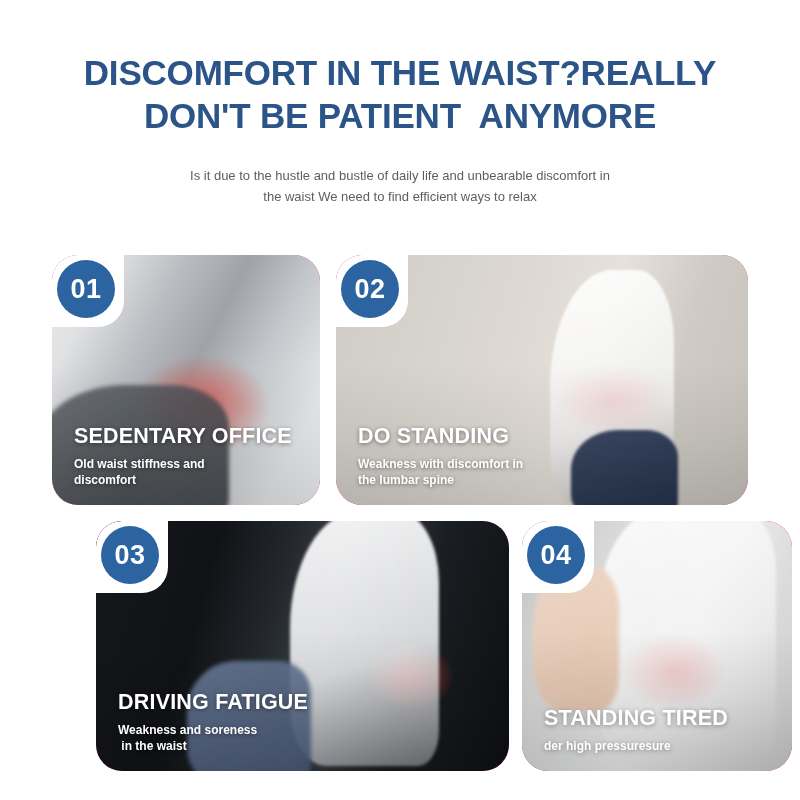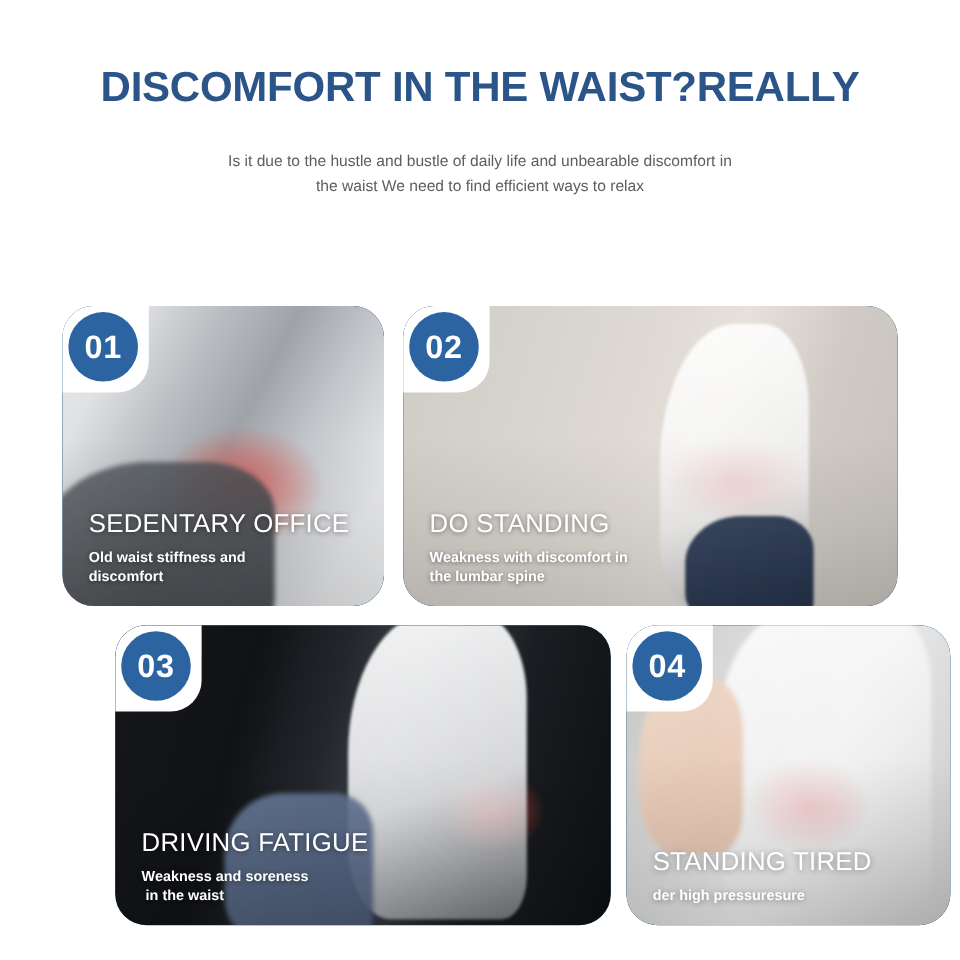--- a/index.html
+++ b/index.html
@@ -63,21 +63,21 @@
     height: 250px;
     display: grid;
     grid-template-columns: 268px 412px;
     column-gap: 16px;
   }
 
   .card {
     position: relative;
     border-radius: 26px;
     overflow: hidden;
-    background: #0c4a6e;
+    background: #ec4899;
   }
 
   
   .photo {
     position: absolute;
     inset: 0;
     border-radius: 26px;
     overflow: hidden;
   }
 
@@ -218,21 +218,21 @@
   .card-text {
     position: absolute;
     left: 22px;
     right: 16px;
     bottom: 16px;
     z-index: 2;
   }
   .card-title {
     color: #ffffff;
     font-size: 21.5px;
-    font-weight: normal;
+    font-weight: bold;
     letter-spacing: 0.2px;
     text-shadow: 0 1px 4px rgba(0,0,0,0.45);
     margin-bottom: 8px;
     white-space: nowrap;
   }
   .card-desc {
     color: #ffffff;
     font-size: 12px;
     font-weight: bold;
     line-height: 1.33;
@@ -244,20 +244,21 @@
   .card-4 .card-title, .card-4 .card-desc { text-shadow: 0 1px 5px rgba(0,0,0,0.38); }
 </style>
 </head>
 <body>
 
 <div class="page">
 
   <div class="header">
     <h1 class="headline">
       <span class="headline-line">DISCOMFORT IN THE WAIST?REALLY</span>
+      <span class="headline-line">DON'T BE PATIENT  ANYMORE</span>
     </h1>
     <p class="subtitle">
       <span class="subtitle-line">Is it due to the hustle and bustle of daily life and unbearable discomfort in</span>
       <span class="subtitle-line">the waist We need to find efficient ways to relax</span>
     </p>
   </div>
 
   <div class="grid-row1">
 
     <div class="card card-1">

